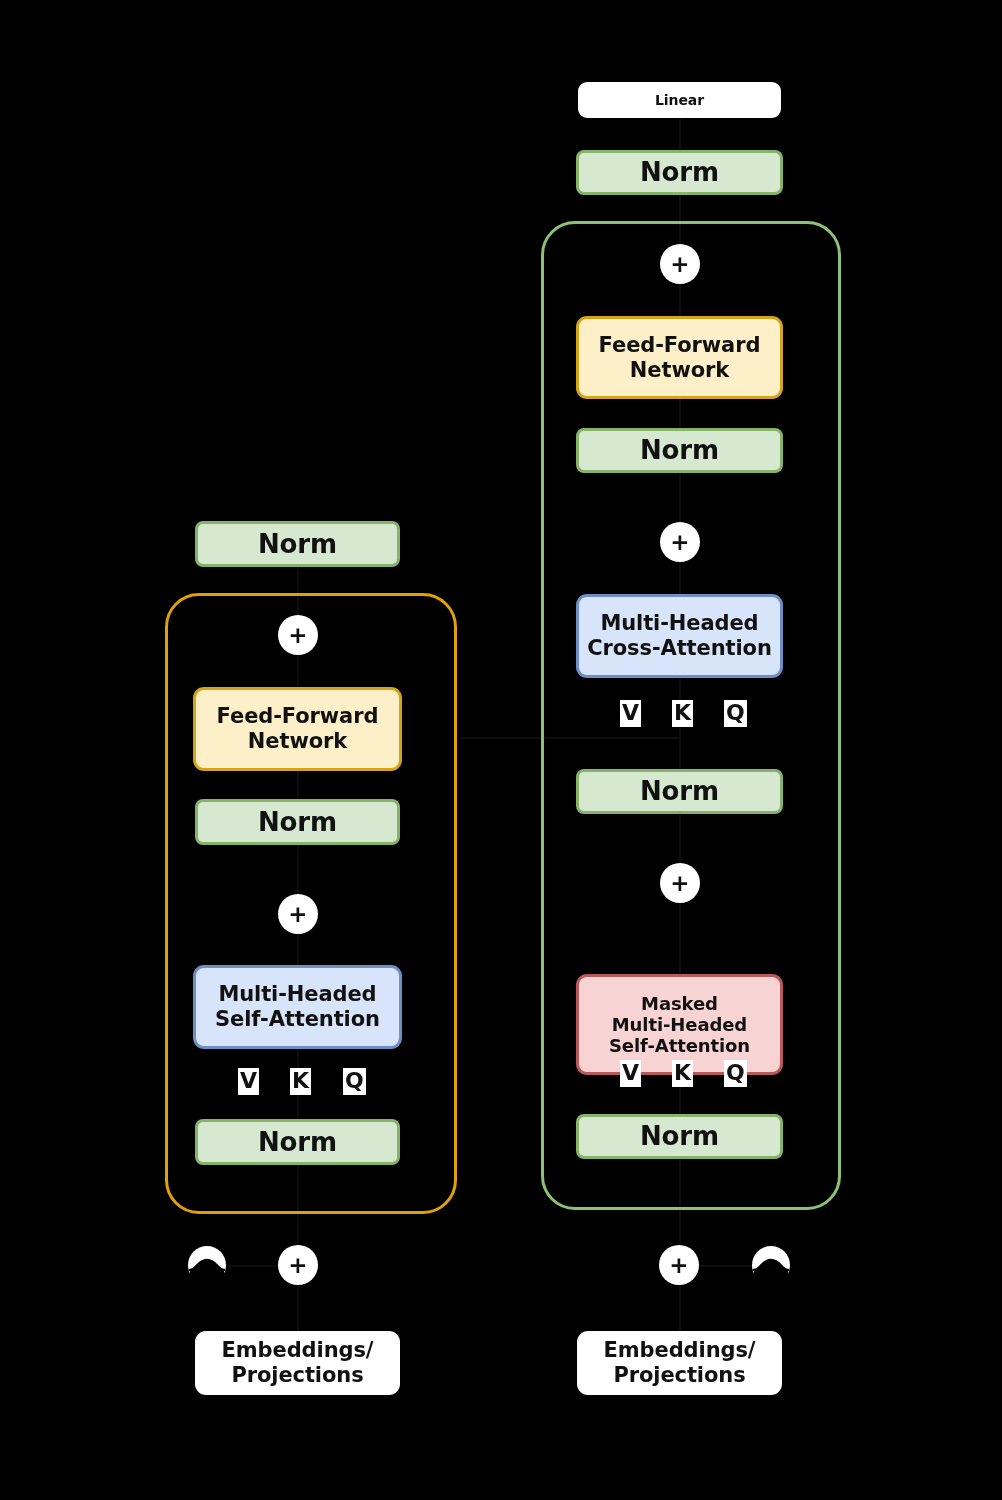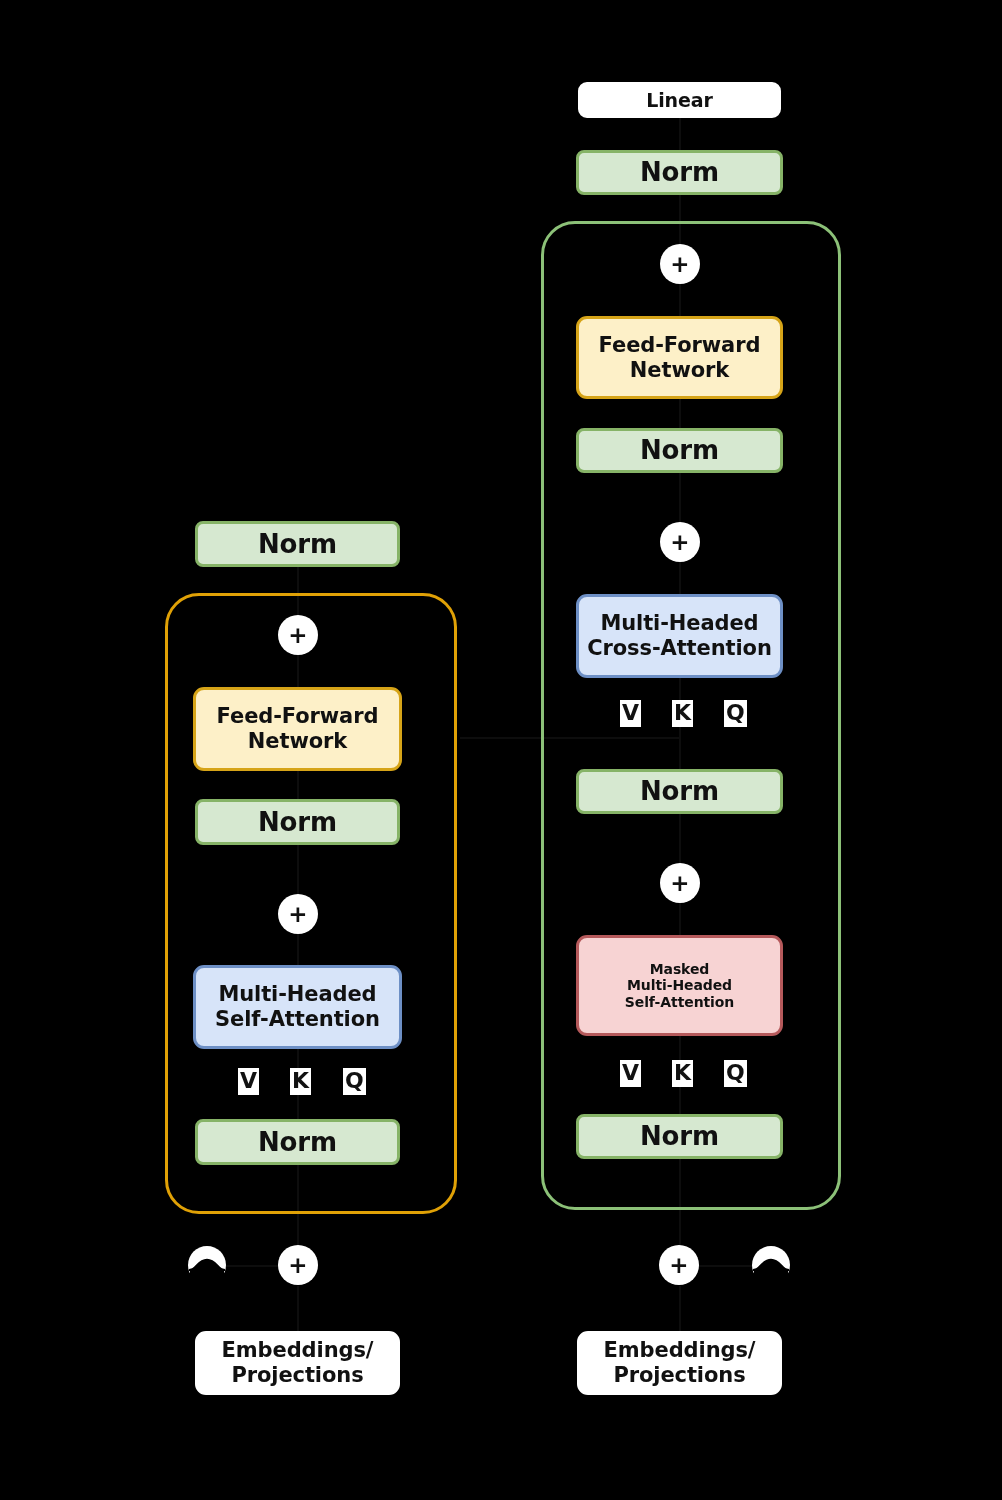--- a/index.html
+++ b/index.html
@@ -39,43 +39,44 @@
     background: #d6e8d0;
     border-color: #86b367;
     border-width: 3px;
     font-size: 26px;
     border-radius: 8px;
   }
   .node.linear {
     background: #ffffff;
     border-color: #ffffff;
     border-width: 2px;
-    font-size: 19px;
+    font-size: 14px;
     border-radius: 9px;
   }
   .node.ffn {
     background: #fdf0c8;
     border-color: #d6a418;
     border-width: 3px;
     font-size: 21px;
     border-radius: 11px;
   }
   .node.attn {
     background: #d7e4f9;
     border-color: #6d8fc5;
     border-width: 3px;
     font-size: 21px;
     border-radius: 11px;
   }
   .node.masked {
     background: #f7d3d3;
     border-color: #b5595b;
     border-width: 3px;
-    font-size: 14px;
-    border-radius: 11px;
+    font-size: 18px;
+    border-radius: 11px;
+    margin-top: 39px;
   }
   .node.embed {
     background: #ffffff;
     border-color: #ffffff;
     border-width: 2px;
     font-size: 21px;
     border-radius: 11px;
     text-align: center;
   }
 

